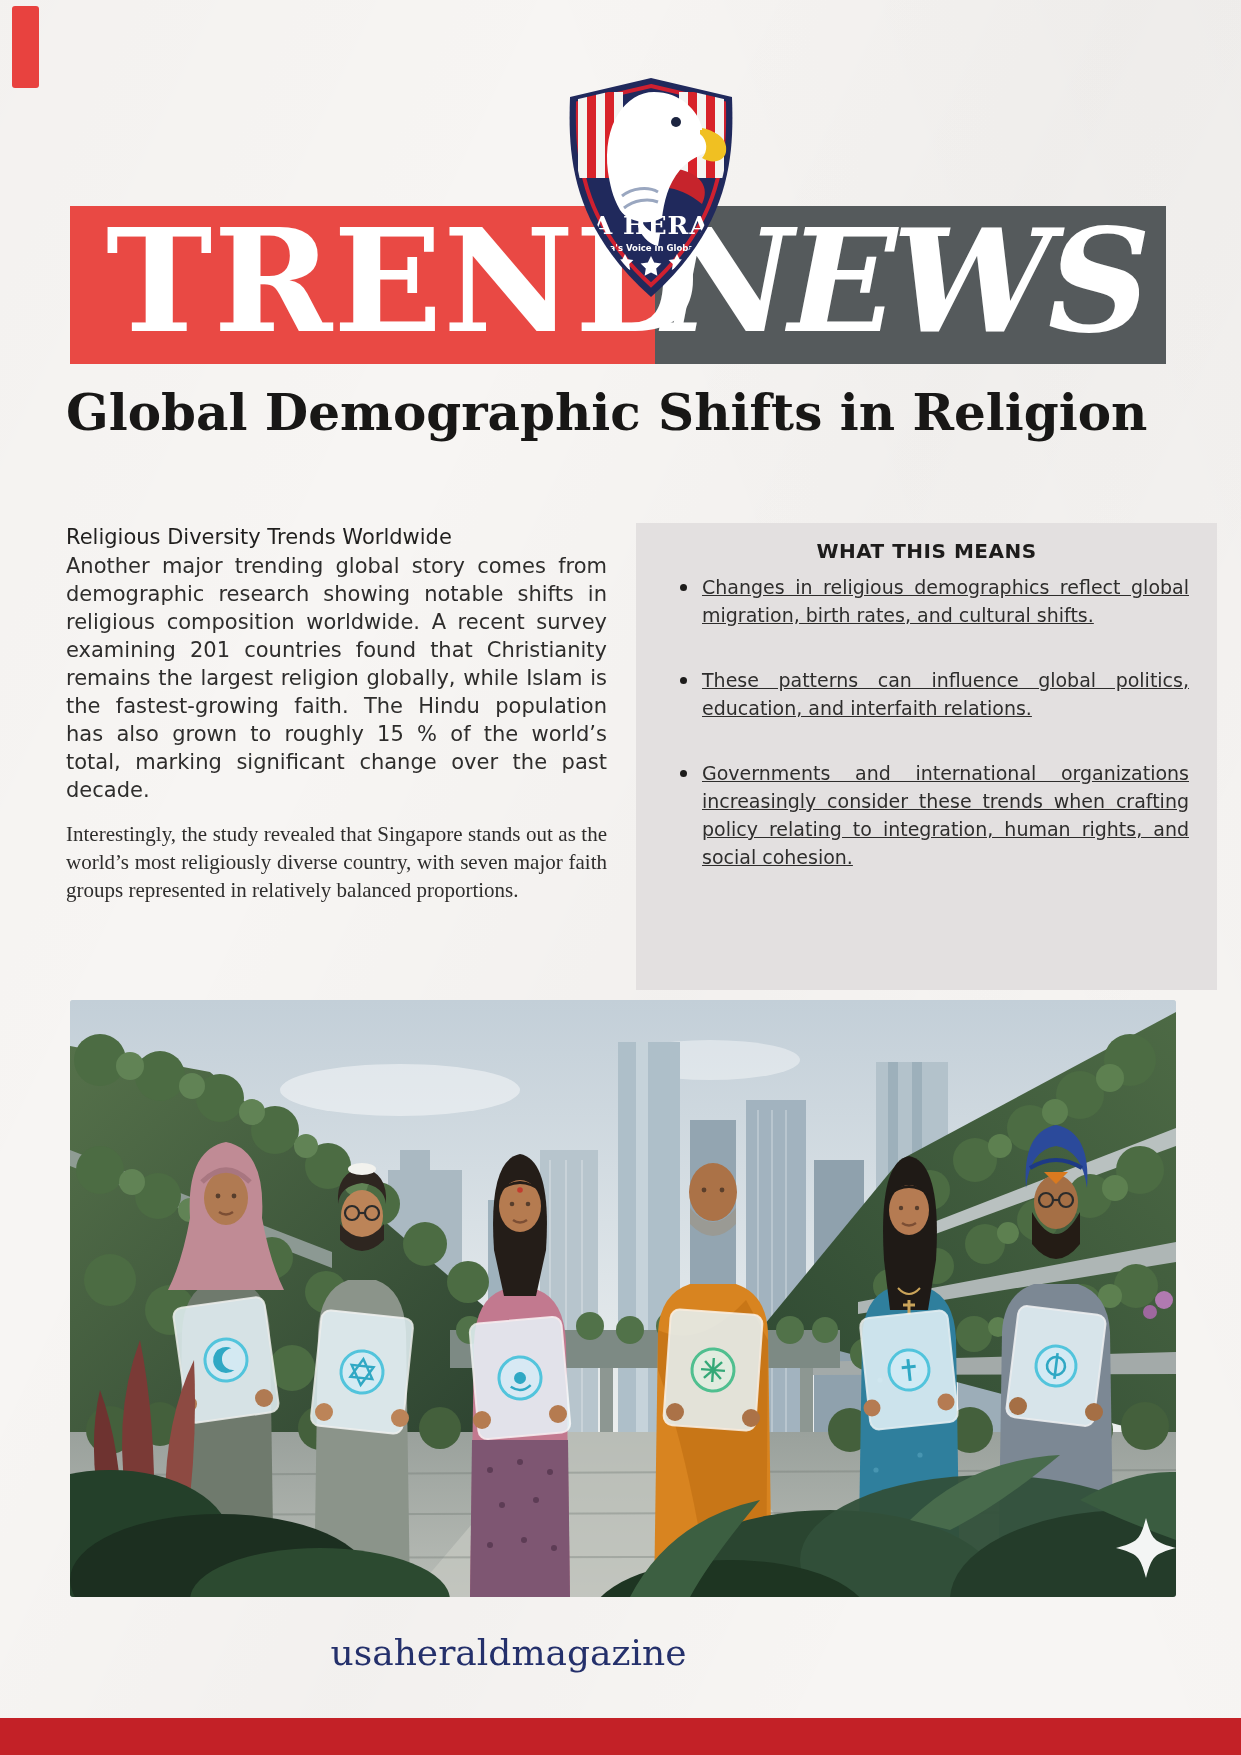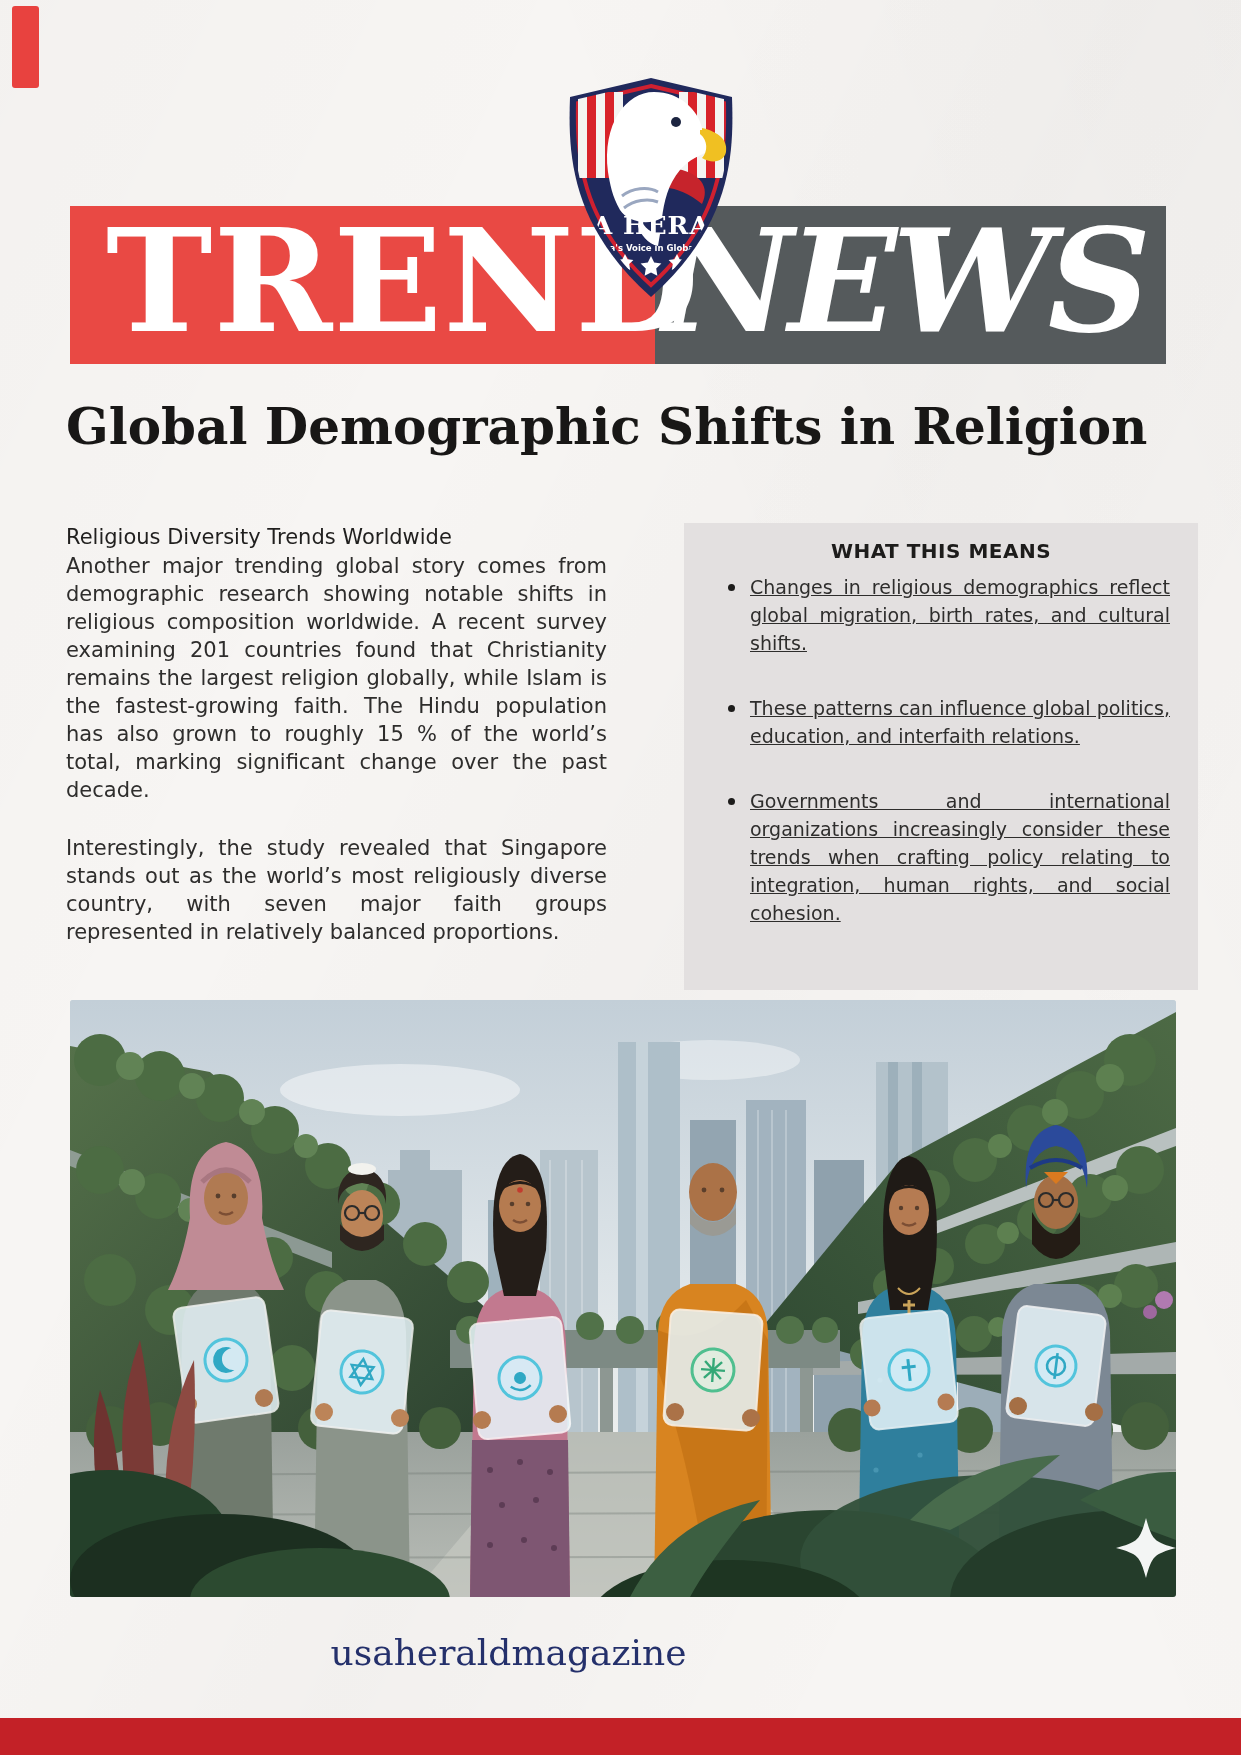--- a/index.html
+++ b/index.html
@@ -17,31 +17,31 @@
   .banner-left{width:585px;height:100%;background:#e94944;display:flex;align-items:center;padding-left:36px;box-sizing:border-box;}
   .banner-right{width:511px;height:100%;background:#555a5c;display:flex;align-items:center;justify-content:flex-end;padding-right:20px;box-sizing:border-box;}
   .banner-word{
     font-family:"DejaVu Serif",serif;font-weight:bold;color:#ffffff;
     font-size:143px;line-height:100px;letter-spacing:1px;transform:translateY(-4px);
   }
   .banner-right .banner-word{letter-spacing:-5px;font-style:italic;}
   .logo{position:absolute;left:552px;top:76px;width:198px;height:224px;z-index:5;}
   
   .title{
-    position:absolute;left:66px;top:398px;width:1120px;margin:0;
+    position:absolute;left:66px;top:384px;width:1120px;margin:0;
     font-family:"DejaVu Serif",serif;font-weight:bold;color:#181716;
     font-size:50px;line-height:58px;letter-spacing:0px;white-space:nowrap;
   }
   
   .left-col{position:absolute;left:66px;top:523px;width:541px;color:#2e2d2c;}
   .left-col h2{margin:0;font-size:21px;line-height:29px;font-weight:normal;color:#201f1e;}
   .left-col p{margin:0;font-size:21px;line-height:28px;text-align:justify;}
-  .left-col p + p{margin-top:30px;}
-  
-  .info-box{position:absolute;left:684px;top:523px;width:514px;height:467px;background:#e3e0e0;box-sizing:border-box;padding:16px 24px 0 24px;color:#2e2d2c;}
+  .left-col p + p{margin-top:16px;font-family:Liberation Serif, serif;}
+  
+  .info-box{position:absolute;left:636px;top:523px;width:581px;height:467px;background:#e3e0e0;box-sizing:border-box;padding:16px 24px 0 24px;color:#2e2d2c;}
   .info-box h3{margin:0 0 10px 0;text-align:center;font-size:20px;letter-spacing:0.5px;font-weight:bold;color:#1d1c1b;}
   .info-box ul{margin:4px;padding-left:16px;list-style:none;text-decoration:underline;}
   .info-box li{position:relative;padding-left:22px;font-size:19px;line-height:28px;text-align:justify;}
   .info-box li + li{margin-top:37px;}
   .info-box li::before{content:"";position:absolute;left:0;top:11px;width:7px;height:7px;border-radius:50%;background:#1d1c1b;}
   
   .photo{position:absolute;left:70px;top:1000px;width:1106px;height:597px;border-radius:3px;overflow:hidden;background:#cfd8dd;}
   .photo svg{display:block;}
   
   .footer{position:absolute;left:0;top:1632px;width:1017px;text-align:center;

